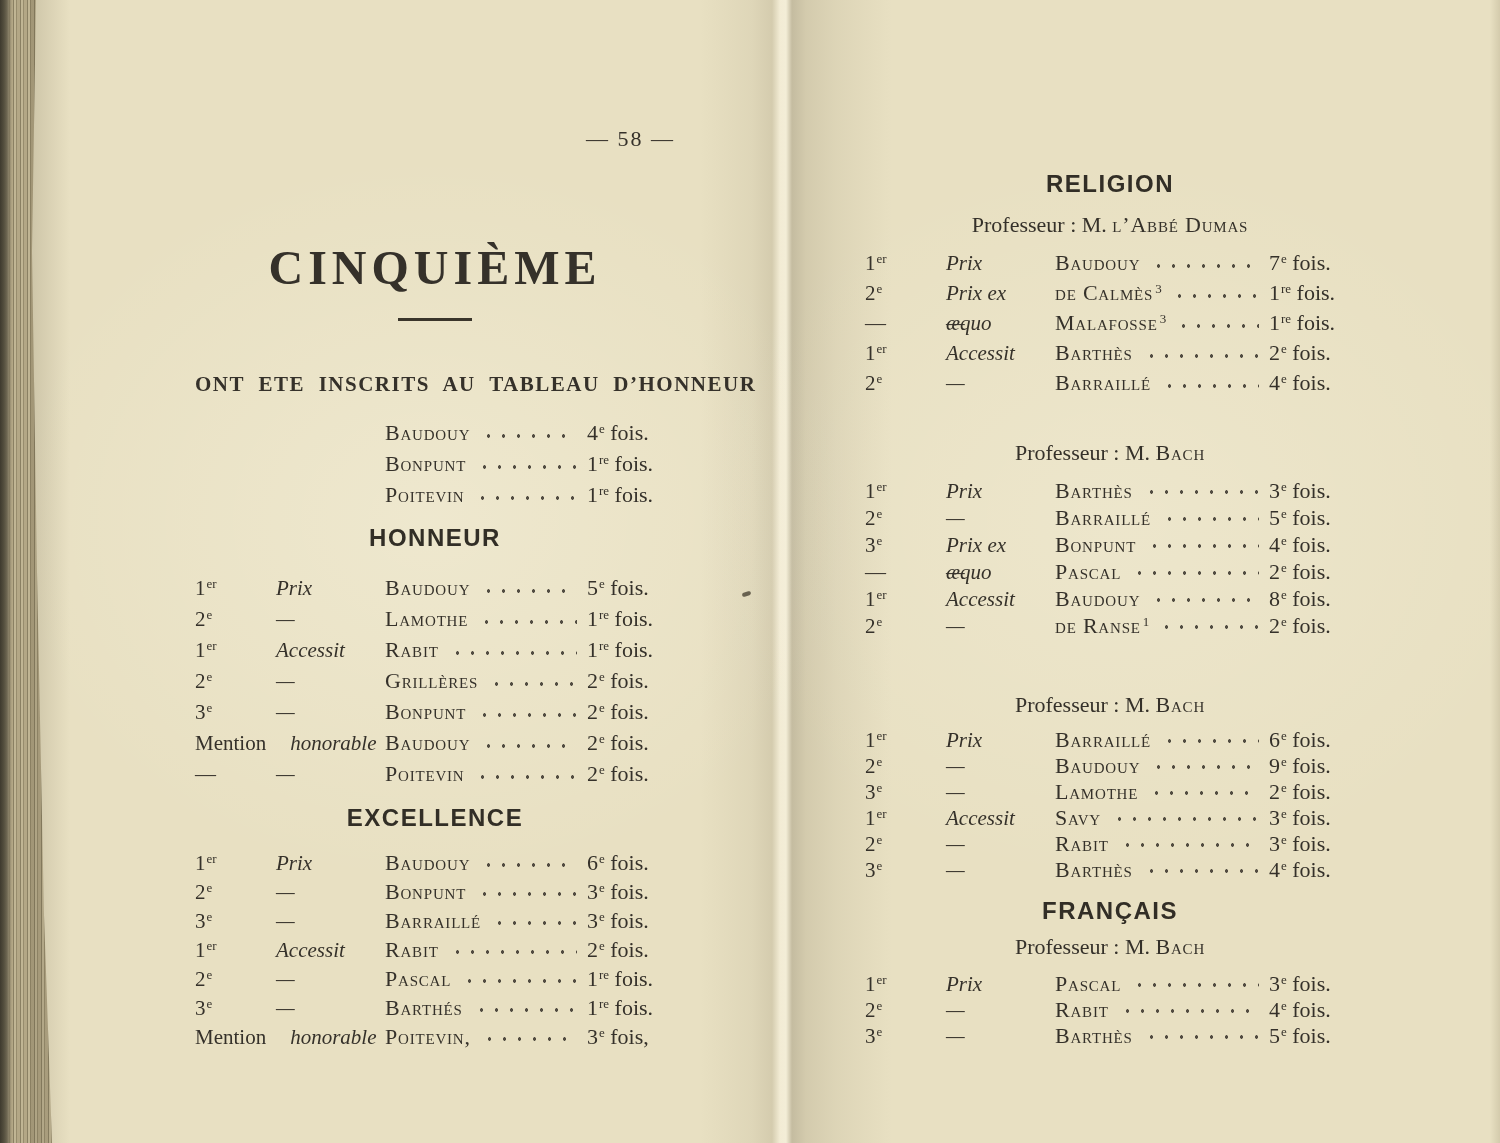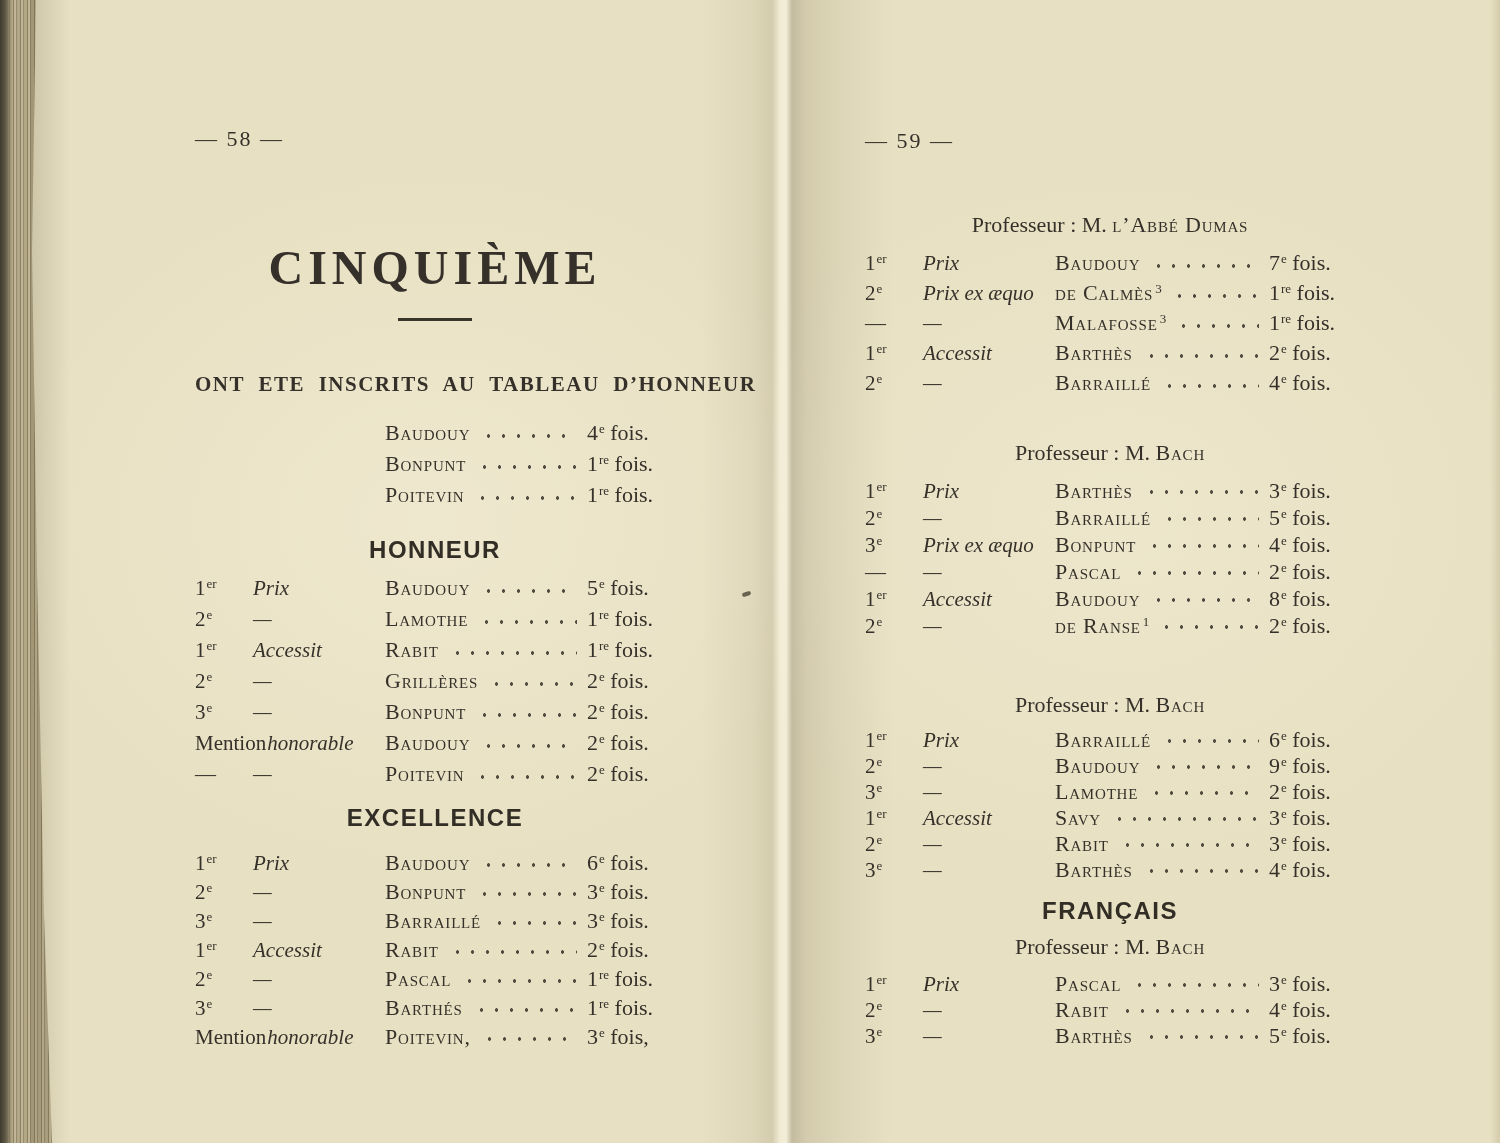--- a/index.html
+++ b/index.html
@@ -51,35 +51,35 @@
   .ghost{
     position:absolute;white-space:nowrap;font-size:20px;
     font-variant:small-caps;color:rgba(138,127,96,.60);
     transform:scaleX(-1);filter:blur(1.2px);
   }
   .ghost.sans{font-family:"Liberation Sans",sans-serif;font-weight:700;font-variant:normal;font-size:21px;color:rgba(146,135,102,.5);letter-spacing:1px;}
   
   .page{position:absolute;top:0;height:100%;}
   .page-left{left:195px;width:480px;}
   .page-right{left:865px;width:490px;}
-  .pnum{position:absolute;width:100%;text-align:left;font-size:22px;letter-spacing:2px;}
+  .pnum{position:absolute;width:100%;text-align:right;font-size:22px;letter-spacing:2px;}
   .class-title{position:absolute;width:100%;text-align:center;font-size:48px;font-weight:700;letter-spacing:5px;}
   .title-rule{position:absolute;left:50%;transform:translateX(-50%);width:74px;height:3px;background:#3a352b;}
   .subtitle{position:absolute;width:100%;text-align:center;font-size:21px;letter-spacing:1.5px;word-spacing:7px;white-space:nowrap;font-weight:600;}
   .sec-heading{
     position:absolute;width:100%;text-align:center;
     font-family:"Liberation Sans",sans-serif;font-weight:700;
     font-size:24px;letter-spacing:1.5px;color:#322e26;
   }
   .prof{position:absolute;width:100%;text-align:center;font-size:22px;}
   .sc{font-variant:small-caps;letter-spacing:.8px;}
   
   .rows{position:absolute;left:0;right:0;--rh:31px;}
   .row{display:flex;align-items:baseline;height:var(--rh);line-height:var(--rh);font-size:22px;}
-  .rank{flex:none;width:190px;display:flex;align-items:baseline;}
+  .rank{flex:none;width:190px;display:flex;align-items:baseline;gap:23px;}
   .ord{display:inline-block;min-width:58px;font-size:21px;}
   .rlabel{font-style:italic;font-size:21px;}
   .nm{flex:none;font-variant:small-caps;letter-spacing:.8px;}
   .sup{font-size:13px;position:relative;top:-7px;margin-left:1px;line-height:0;}
   .note{font-size:13px;position:relative;top:-7px;margin-left:2px;line-height:0;}
   .leader{
     flex:1;align-self:stretch;margin:0 10px 0 7px;
     background-image:radial-gradient(circle,rgba(55,50,42,.85) 1.6px,rgba(0,0,0,0) 1.9px);
     background-size:15px 8px;background-repeat:repeat-x;
     background-position:left 2px bottom 8px;
@@ -164,21 +164,21 @@
         <span class="rank">
             <span class="ord"><span></span><span class="sup"></span></span>
             <span class="rlabel"></span>
           </span>
         <span class="nm"><span>Poitevin</span><span class="note"></span></span>
         <span class="leader"></span>
         <span class="times"><span>1</span><span class="sup">re</span>&nbsp;<span>fois.</span></span>
       </div>
       </div>
 
-    <div class="sec-heading" style="top:536px">HONNEUR</div>
+    <div class="sec-heading" style="top:524px">HONNEUR</div>
     <div class="rows" style="top:572px;--rh:31px">
 
     <div class="row">
         <span class="rank">
             <span class="ord"><span>1</span><span class="sup">er</span></span>
             <span class="rlabel">Prix</span>
           </span>
         <span class="nm"><span>Baudouy</span><span class="note"></span></span>
         <span class="leader"></span>
         <span class="times"><span>5</span><span class="sup">e</span>&nbsp;<span>fois.</span></span>
@@ -302,22 +302,22 @@
             <span class="rlabel">honorable</span>
           </span>
         <span class="nm"><span>Poitevin,</span><span class="note"></span></span>
         <span class="leader"></span>
         <span class="times"><span>3</span><span class="sup">e</span>&nbsp;<span>fois,</span></span>
       </div>
       </div>
   </div>
 
   <div class="page page-right">
-    <div class="pnum" style="top:128px">— 59 —</div>
-
+
+    <div class="sec-heading" style="top:170px">RELIGION</div>
     <div class="prof" style="top:212px"><span>Professeur : M.</span> <span class="sc">l’Abbé Dumas</span></div>
     <div class="rows" style="top:248px;--rh:30px">
 
     <div class="row">
         <span class="rank">
             <span class="ord"><span>1</span><span class="sup">er</span></span>
             <span class="rlabel">Prix</span>
           </span>
         <span class="nm"><span>Baudouy</span><span class="note"></span></span>
         <span class="leader"></span>

